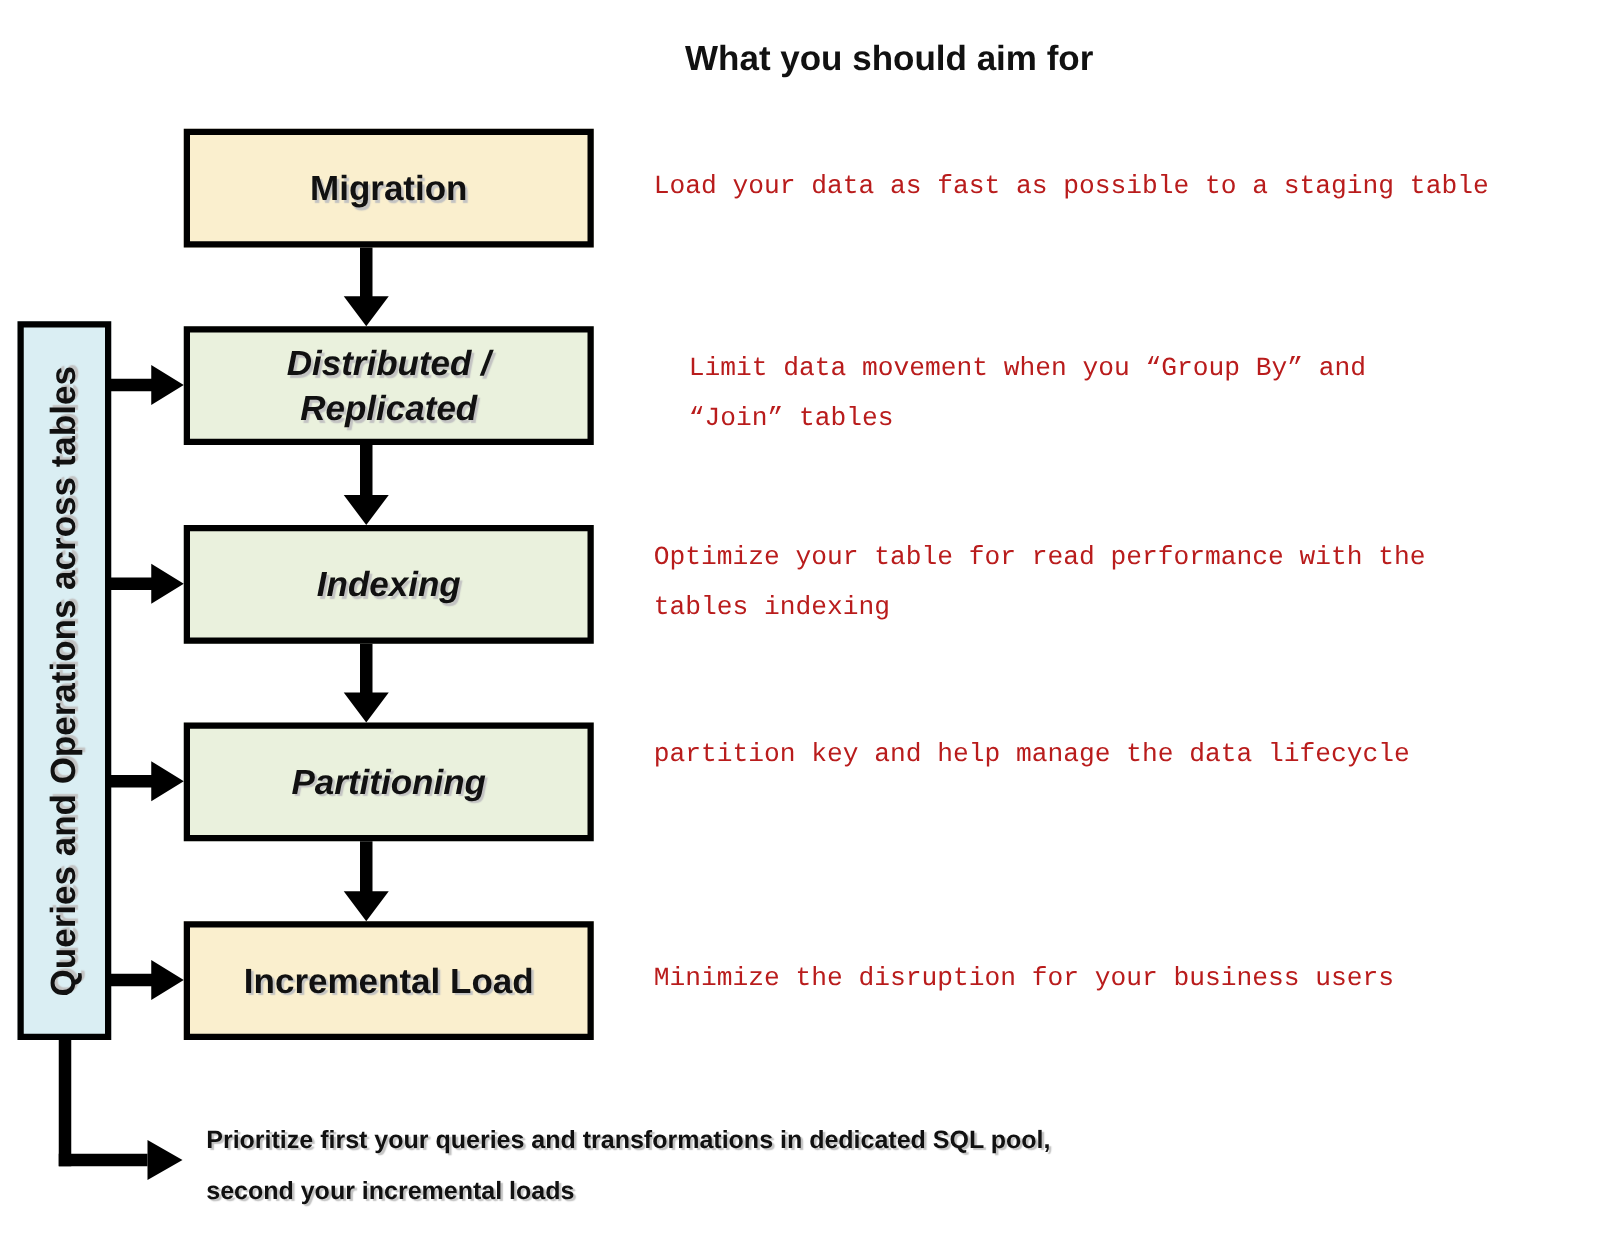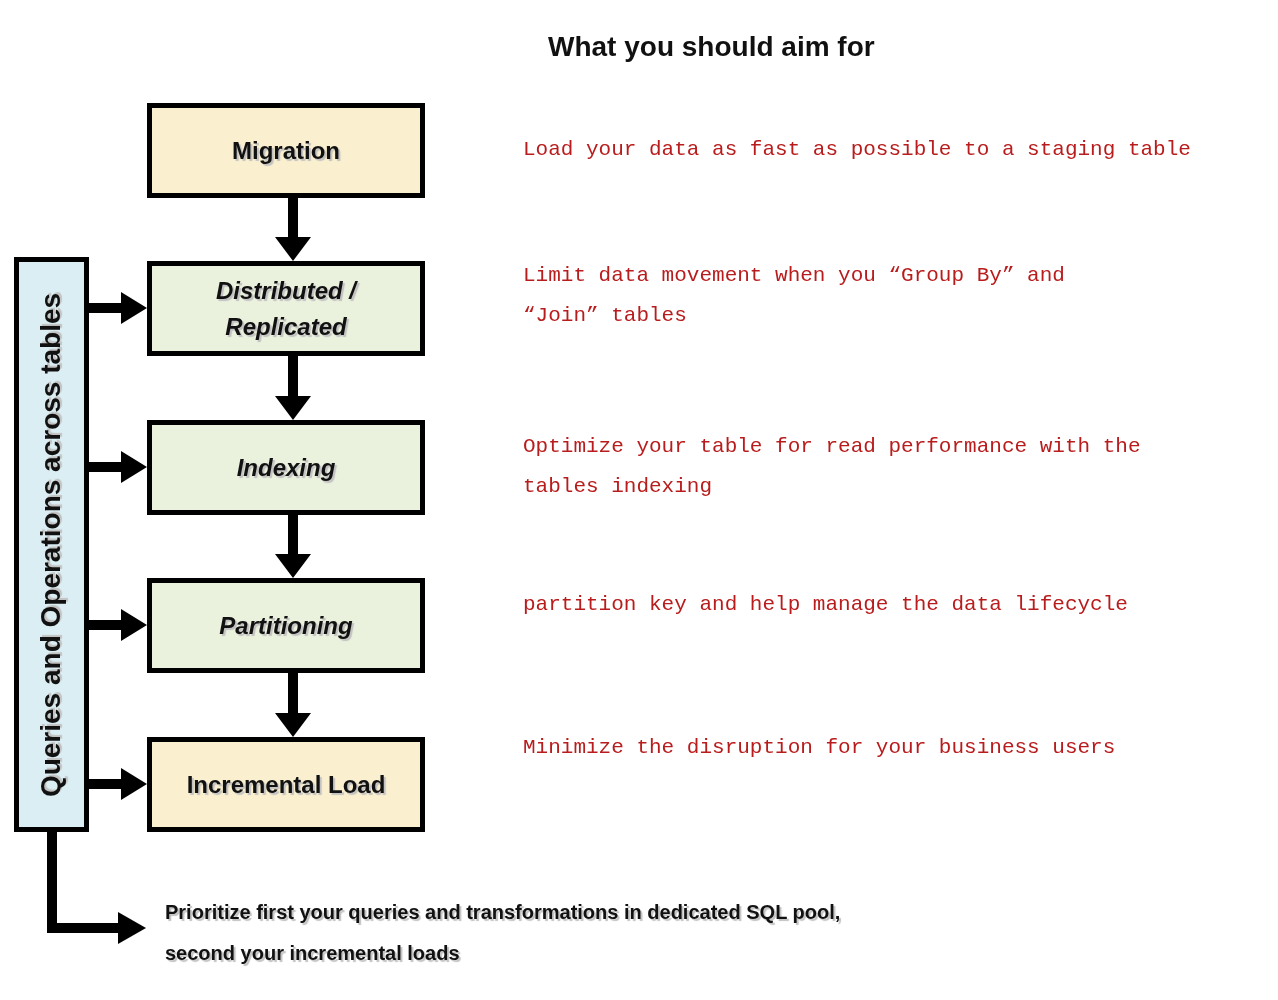--- a/index.html
+++ b/index.html
@@ -41,28 +41,28 @@
     white-space: nowrap;
     font-size: 28px;
     font-weight: bold;
     text-shadow: 2px 2px 1px #c2c2c2;
   }
 
   
   .flow-box {
     position: absolute;
     left: 147px;
-    width: 278px; height: 95px;
+    width: 328px; height: 95px;
     border: 5px solid #000000;
     box-sizing: border-box;
     display: flex;
     align-items: center;
     justify-content: center;
     text-align: center;
-    font-size: 24px;
+    font-size: 28px;
     font-weight: bold;
     line-height: 36px;
     padding: 0 28px;
     text-shadow: 2px 2px 1px #c2c2c2;
   }
   .box-cream { background: #FAEFCE; }
   .box-green { background: #EAF1DD; font-style: italic; }
   .box-1 { top: 103px; }
   .box-2 { top: 261px; }
   .box-3 { top: 420px; }
@@ -127,24 +127,24 @@
   .desc {
     position: absolute;
     left: 523px;
     font-size: 21px;
     line-height: 40px;
     color: #b91c1c;
     font-family: Liberation Mono, monospace;
   }
   .desc div { white-space: nowrap; }
   .desc-1 { top: 130px; }
-  .desc-2 { top: 256px; }
+  .desc-2 { top: 276px; margin-left: 28px; }
   .desc-3 { top: 427px; }
   .desc-4 { top: 585px; }
-  .desc-5 { top: 728px; }
+  .desc-5 { top: 764px; }
 
   
   .footer {
     position: absolute;
     left: 165px; top: 892px;
     font-size: 20px;
     font-weight: bold;
     line-height: 41px;
     text-shadow: 2px 2px 1px #c2c2c2;
   }

